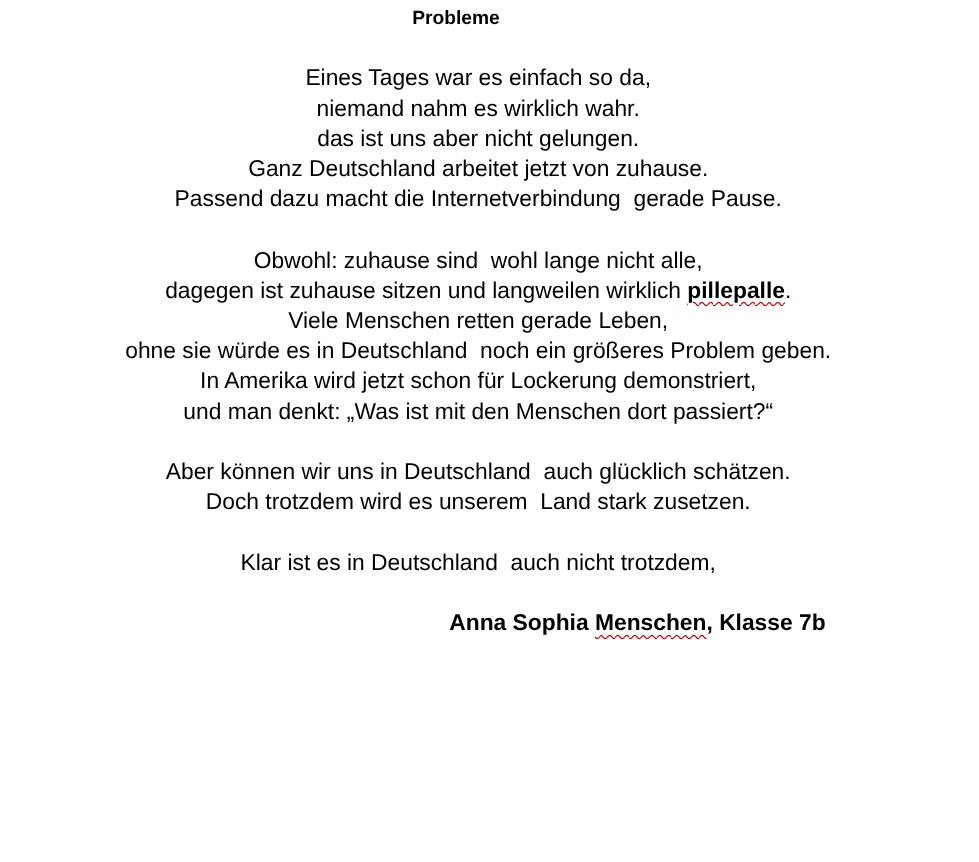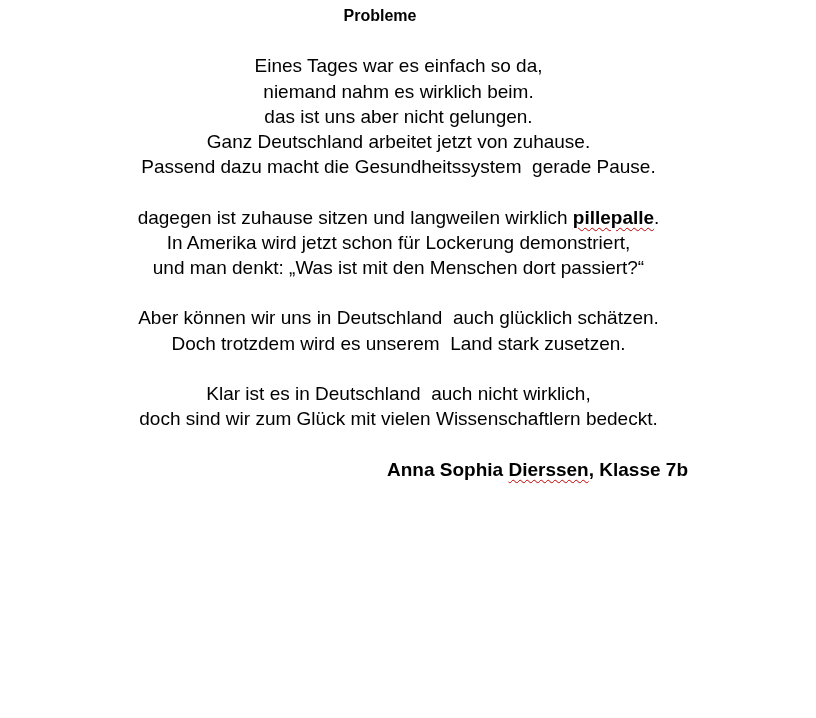--- a/index.html
+++ b/index.html
@@ -56,30 +56,32 @@
   }
 </style>
 </head>
 <body>
 
 <div class="page">
   <div class="title-line">Probleme</div>
   <div id="poem-body">
       <div class="line">&nbsp;</div>
       <div class="line">Eines Tages war es einfach so da,</div>
-      <div class="line">niemand nahm es wirklich beim.</div>
+      <div class="line">niemand nahm es wirklich wahr.</div>
       <div class="line">das ist uns aber nicht gelungen.</div>
       <div class="line">Ganz Deutschland arbeitet jetzt von zuhause.</div>
-      <div class="line">Passend dazu macht die Gesundheitssystem  gerade Pause.</div>
+      <div class="line">Passend dazu macht die Internetverbindung  gerade Pause.</div>
       <div class="line">&nbsp;</div>
+      <div class="line">Obwohl: zuhause sind  wohl lange nicht alle,</div>
       <div class="line">dagegen ist zuhause sitzen und langweilen wirklich <span class="misspelled">pillepalle</span>.</div>
+      <div class="line">Viele Menschen retten gerade Leben,</div>
+      <div class="line">ohne sie würde es in Deutschland  noch ein größeres Problem geben.</div>
       <div class="line">In Amerika wird jetzt schon für Lockerung demonstriert,</div>
       <div class="line">und man denkt: „Was ist mit den Menschen dort passiert?“</div>
       <div class="line">&nbsp;</div>
       <div class="line">Aber können wir uns in Deutschland  auch glücklich schätzen.</div>
       <div class="line">Doch trotzdem wird es unserem  Land stark zusetzen.</div>
       <div class="line">&nbsp;</div>
-      <div class="line">Klar ist es in Deutschland  auch nicht wirklich,</div>
-      <div class="line">doch sind wir zum Glück mit vielen Wissenschaftlern bedeckt.</div>
+      <div class="line">Klar ist es in Deutschland  auch nicht trotzdem,</div>
       <div class="line">&nbsp;</div>
     </div>
-  <div id="author-line" class="author-line">Anna Sophia <span class="misspelled">Dierssen</span>, Klasse 7b</div>
+  <div id="author-line" class="author-line">Anna Sophia <span class="misspelled">Menschen</span>, Klasse 7b</div>
 </div>
 
 </body></html>

